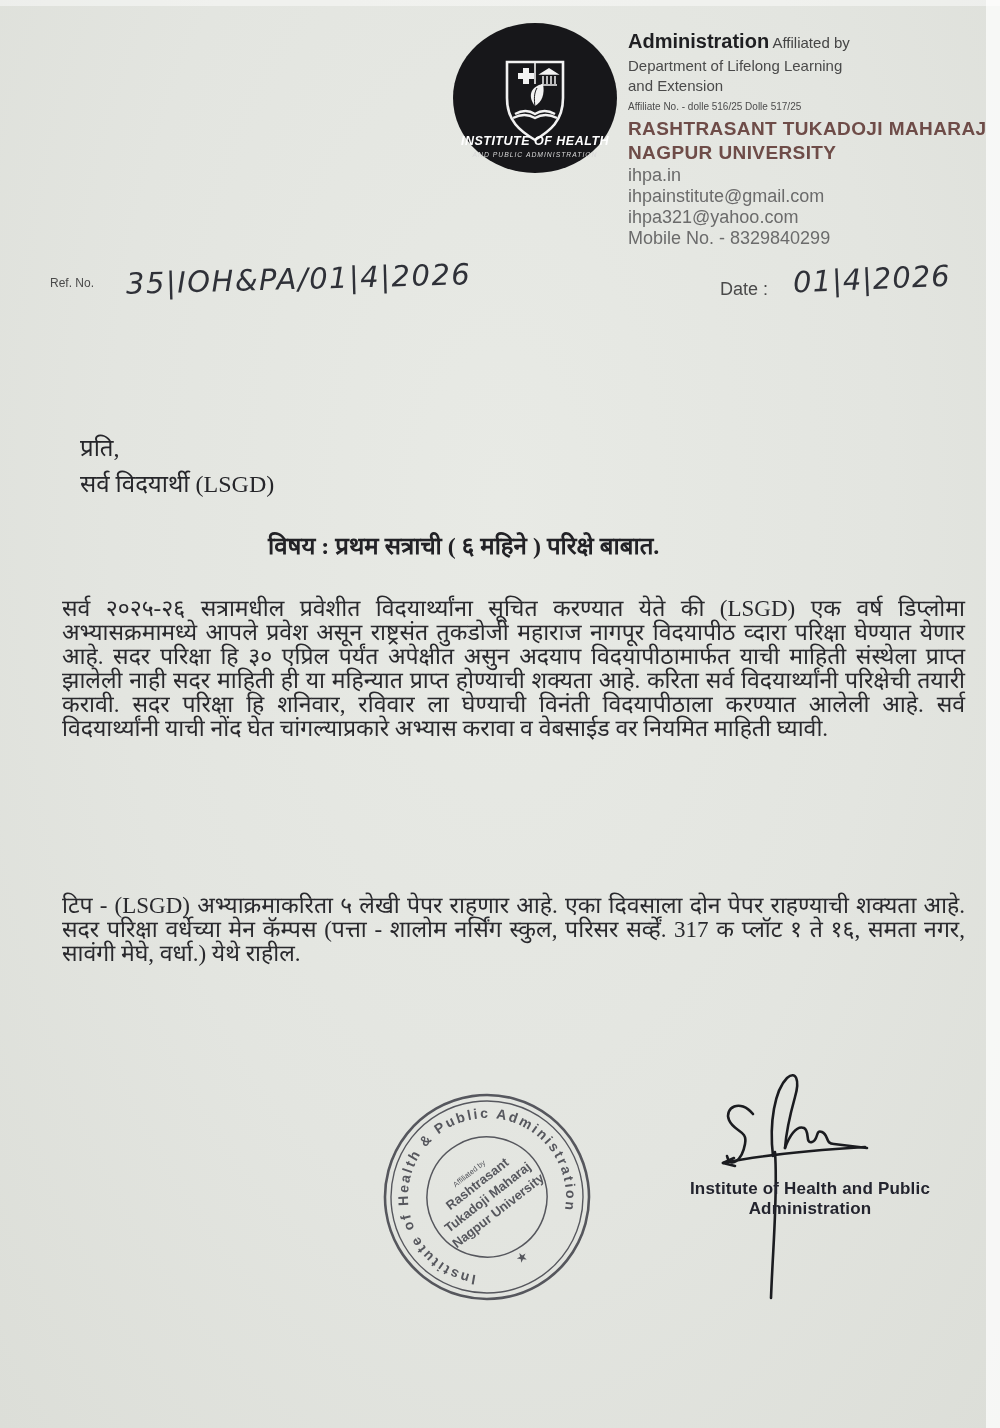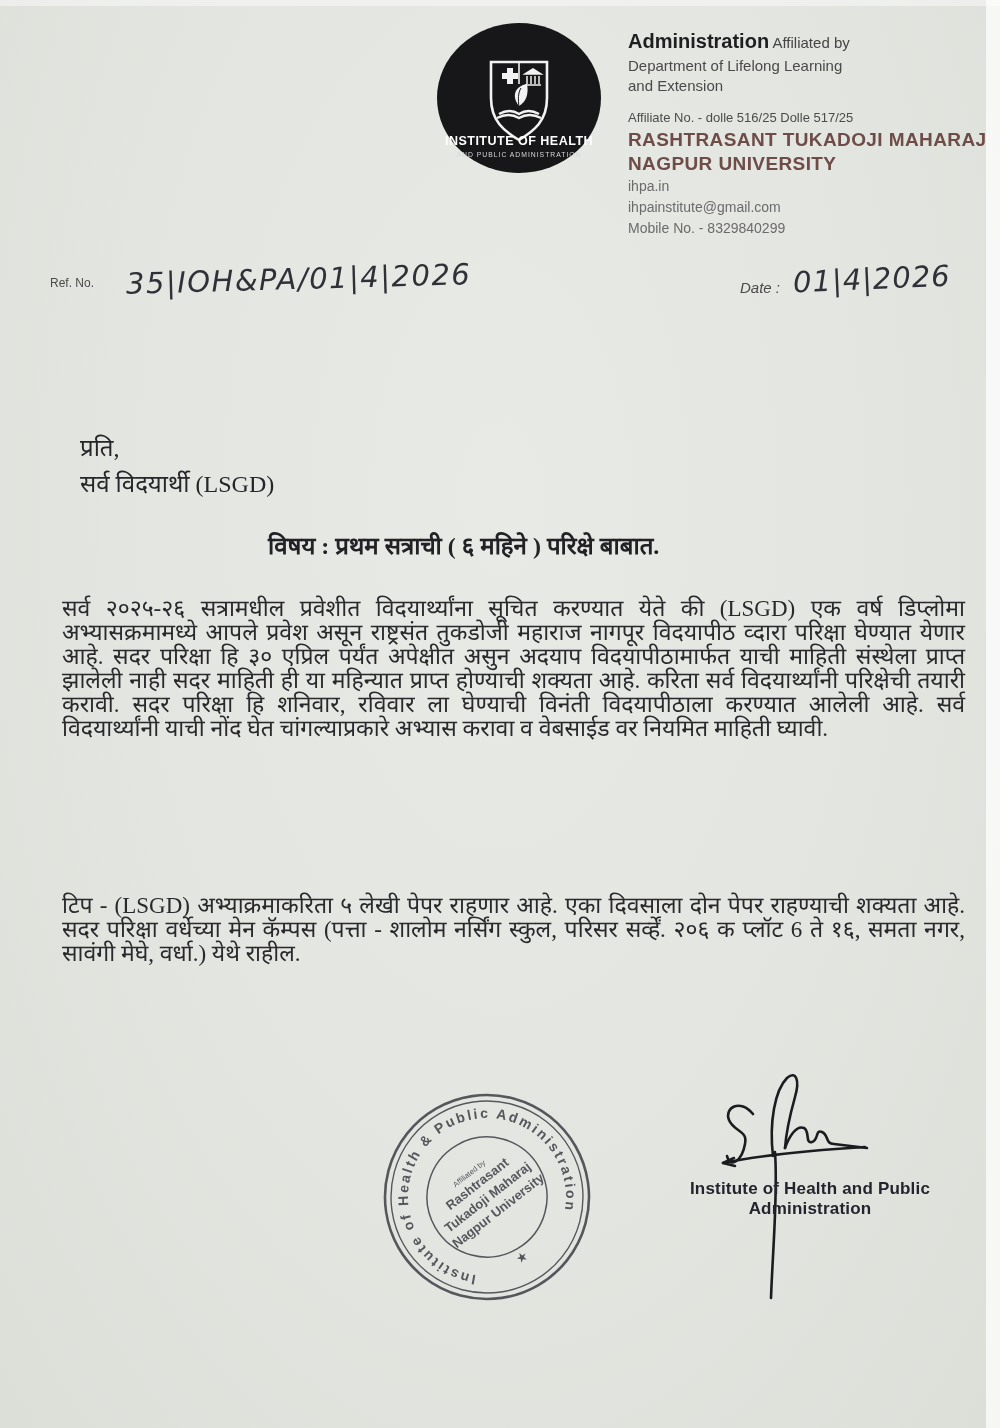--- a/index.html
+++ b/index.html
@@ -10,36 +10,36 @@
     font-family:"Liberation Sans", sans-serif;
     overflow:hidden;
     color:#2b2b2e;
   }
   .edge-right { position:absolute; top:0; right:0; width:14px; height:100%;
     background:rgba(255,255,255,0.75); }
   .edge-top { position:absolute; top:0; left:0; width:100%; height:6px;
     background:rgba(255,255,255,0.45); }
 
   
-  .logo { position:absolute; left:436px; top:22px; width:166px; height:152px; }
+  .logo { position:absolute; left:452px; top:22px; width:166px; height:152px;font-style:italic; }
   .hdr { position:absolute; left:628px; top:28px; width:360px; }
   .org1 { font-size:20px; font-weight:bold; color:#1f1f22; line-height:25px; }
   .org2 { font-size:20px; font-weight:bold; color:#1f1f22; line-height:26px; }
   .org2 .aff { font-size:15px; font-weight:normal; color:#454545; }
   .dept { font-size:15px; color:#4a4a4a; line-height:20px; }
-  .affno { font-size:13px; color:#4c4c4c; line-height:20px; margin-top:12px; }
+  .affno { font-size:10px; color:#4c4c4c; line-height:20px; margin-top:1px; }
   .univ { font-size:19px; font-weight:bold; color:#6e4c48; letter-spacing:.4px; line-height:24px; }
-  .contact { font-size:14px; color:#6b6b6b; line-height:21px; }
+  .contact { font-size:18px; color:#6b6b6b; line-height:21px; }
 
   
   .ref-label { position:absolute; left:50px; top:276px; font-size:12px; color:#4a4a4a; }
   .hand { font-family:"DejaVu Sans", sans-serif; font-style:italic; color:#2f3138; }
   .ref-value { position:absolute; left:126px; top:262px; font-size:29px; letter-spacing:1.5px;
     transform:rotate(-1.6deg); }
-  .date-label { position:absolute; left:740px; top:279px; font-size:15px; color:#4a4a4a;font-style:italic; }
+  .date-label { position:absolute; left:720px; top:279px; font-size:18px; color:#4a4a4a; }
   .date-value { position:absolute; left:793px; top:262px; font-size:29px; letter-spacing:1px;
     transform:rotate(-2.5deg); }
 
   
   .deva { font-family:"Liberation Serif","DejaVu Serif",serif; }
   .recipient { position:absolute; left:80px; top:430px; font-size:24px; line-height:36px; color:#26262a; }
   .subject { position:absolute; left:268px; top:528px; font-size:24px; font-weight:bold; color:#222226; }
   .para { position:absolute; left:62px; width:903px; font-size:23px; line-height:24px;
     text-align:justify; color:#29292d; }
   .para1 { top:597px; }
@@ -94,37 +94,38 @@
 
   <div class="hdr">
     <div class="org2"><span>Administration</span><span class="aff"> Affiliated by</span></div>
     <div class="dept">Department of Lifelong Learning</div>
     <div class="dept">and Extension</div>
     <div class="affno">Affiliate No. - dolle 516/25 Dolle 517/25</div>
     <div class="univ">RASHTRASANT TUKADOJI MAHARAJ</div>
     <div class="univ">NAGPUR UNIVERSITY</div>
     <div class="contact">ihpa.in</div>
     <div class="contact">ihpainstitute@gmail.com</div>
+    <div class="contact">ihpa321@yahoo.com</div>
     <div class="contact">Mobile No. - 8329840299</div>
   </div>
 
   <div class="ref-label">Ref. No.</div>
   <div class="ref-value hand">35|IOH&amp;PA/01|4|2026</div>
   <div class="date-label">Date :</div>
   <div class="date-value hand">01|4|2026</div>
 
   <div class="recipient deva">
     <div>प्रति,</div>
     <div>सर्व विदयार्थी (LSGD)</div>
   </div>
 
   <div class="subject deva">विषय : प्रथम सत्राची ( ६ महिने ) परिक्षे बाबात.</div>
 
   <div class="para para1 deva">सर्व २०२५-२६ सत्रामधील प्रवेशीत विदयार्थ्यांना सूचित करण्यात येते की (LSGD) एक वर्ष डिप्लोमा अभ्यासक्रमामध्ये आपले प्रवेश असून राष्ट्रसंत तुकडोजी महाराज नागपूर विदयापीठ व्दारा परिक्षा घेण्यात येणार आहे. सदर परिक्षा हि ३० एप्रिल पर्यंत अपेक्षीत असुन अदयाप विदयापीठामार्फत याची माहिती संस्थेला प्राप्त झालेली नाही सदर माहिती ही या महिन्यात प्राप्त होण्याची शक्यता आहे. करिता सर्व विदयार्थ्यांनी परिक्षेची तयारी करावी. सदर परिक्षा हि शनिवार, रविवार ला घेण्याची विनंती विदयापीठाला करण्यात आलेली आहे.  सर्व विदयार्थ्यांनी याची नोंद घेत चांगल्याप्रकारे अभ्यास करावा व वेबसाईड वर नियमित माहिती घ्यावी.</div>
-  <div class="para para2 deva">टिप - (LSGD) अभ्याक्रमाकरिता ५ लेखी पेपर राहणार आहे. एका दिवसाला दोन पेपर राहण्याची शक्यता आहे. सदर परिक्षा वर्धेच्या मेन कॅम्पस (पत्ता - शालोम नर्सिंग स्कुल, परिसर सर्व्हें. २०६ क प्लॉट 6 ते १६, समता नगर, सावंगी मेघे, वर्धा.) येथे राहील.</div>
+  <div class="para para2 deva">टिप - (LSGD) अभ्याक्रमाकरिता ५ लेखी पेपर राहणार आहे. एका दिवसाला दोन पेपर राहण्याची शक्यता आहे. सदर परिक्षा वर्धेच्या मेन कॅम्पस (पत्ता - शालोम नर्सिंग स्कुल, परिसर सर्व्हें. 317 क प्लॉट १ ते १६, समता नगर, सावंगी मेघे, वर्धा.) येथे राहील.</div>
 
   <div class="stamp">
     <svg width="230" height="230" viewBox="0 0 230 230" xmlns="http://www.w3.org/2000/svg" xmlns:xlink="http://www.w3.org/1999/xlink">
       <g stroke="#43444c" fill="none">
         <circle cx="115" cy="115" r="102" stroke-width="2.6"></circle>
         <circle cx="115" cy="115" r="96" stroke-width="1.4"></circle>
         <circle cx="115" cy="115" r="60" stroke-width="1.5"></circle>
       </g>
       <path id="ringpath" d="M 69.7,179.7 A 79,79 0 1,1 160.3,179.7" fill="none"></path>
       <text font-size="14" font-weight="bold" fill="#43444c" letter-spacing="2.2" font-family="Liberation Sans, sans-serif">

